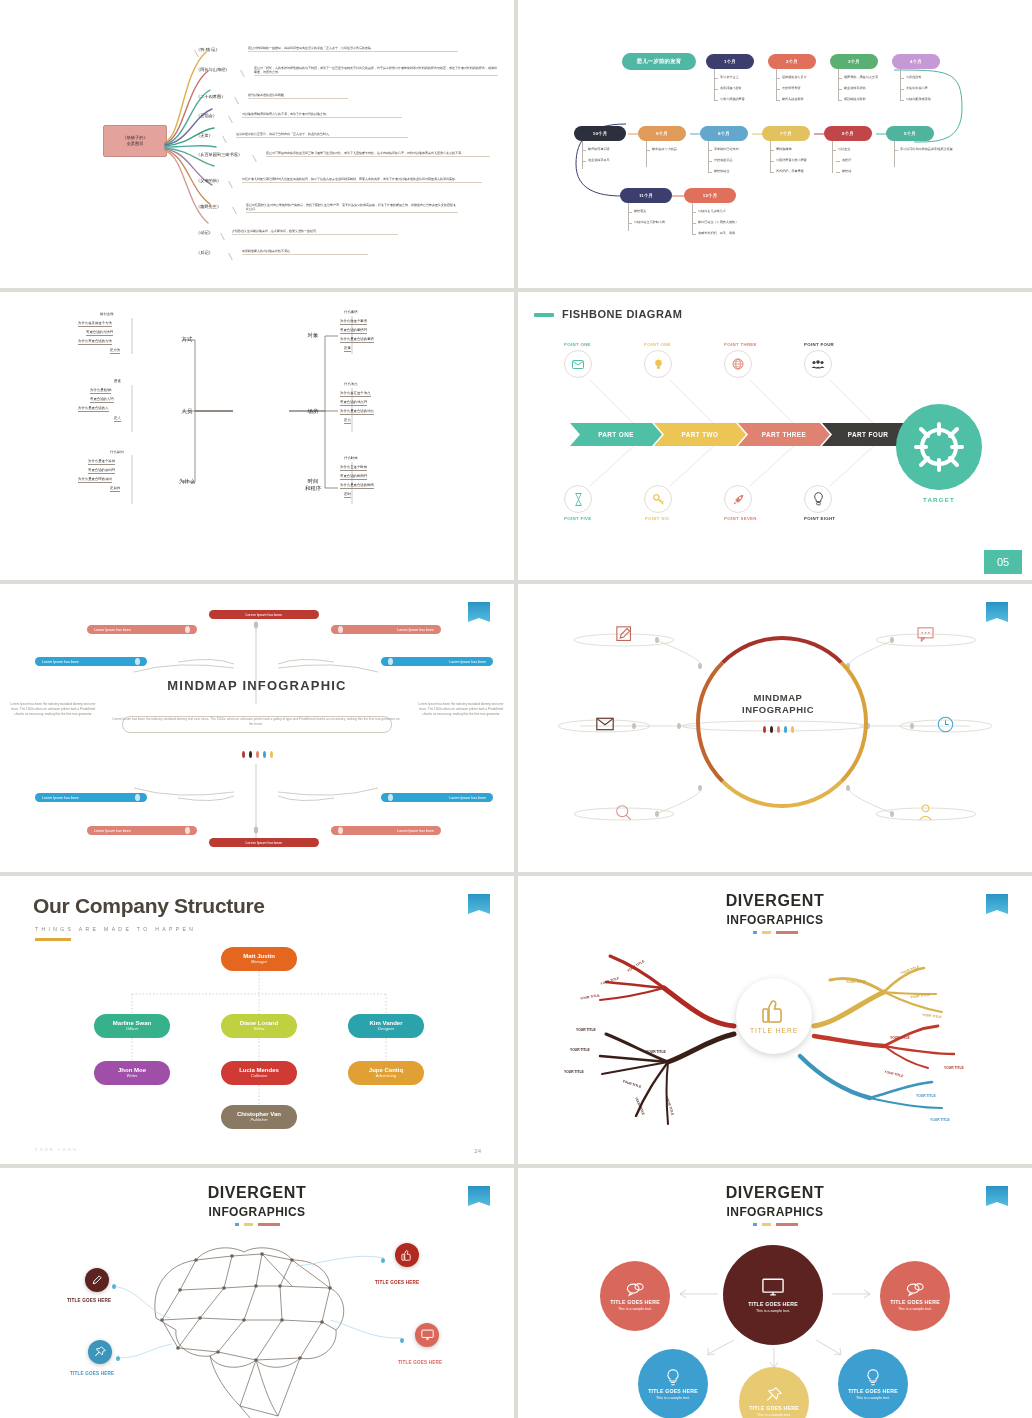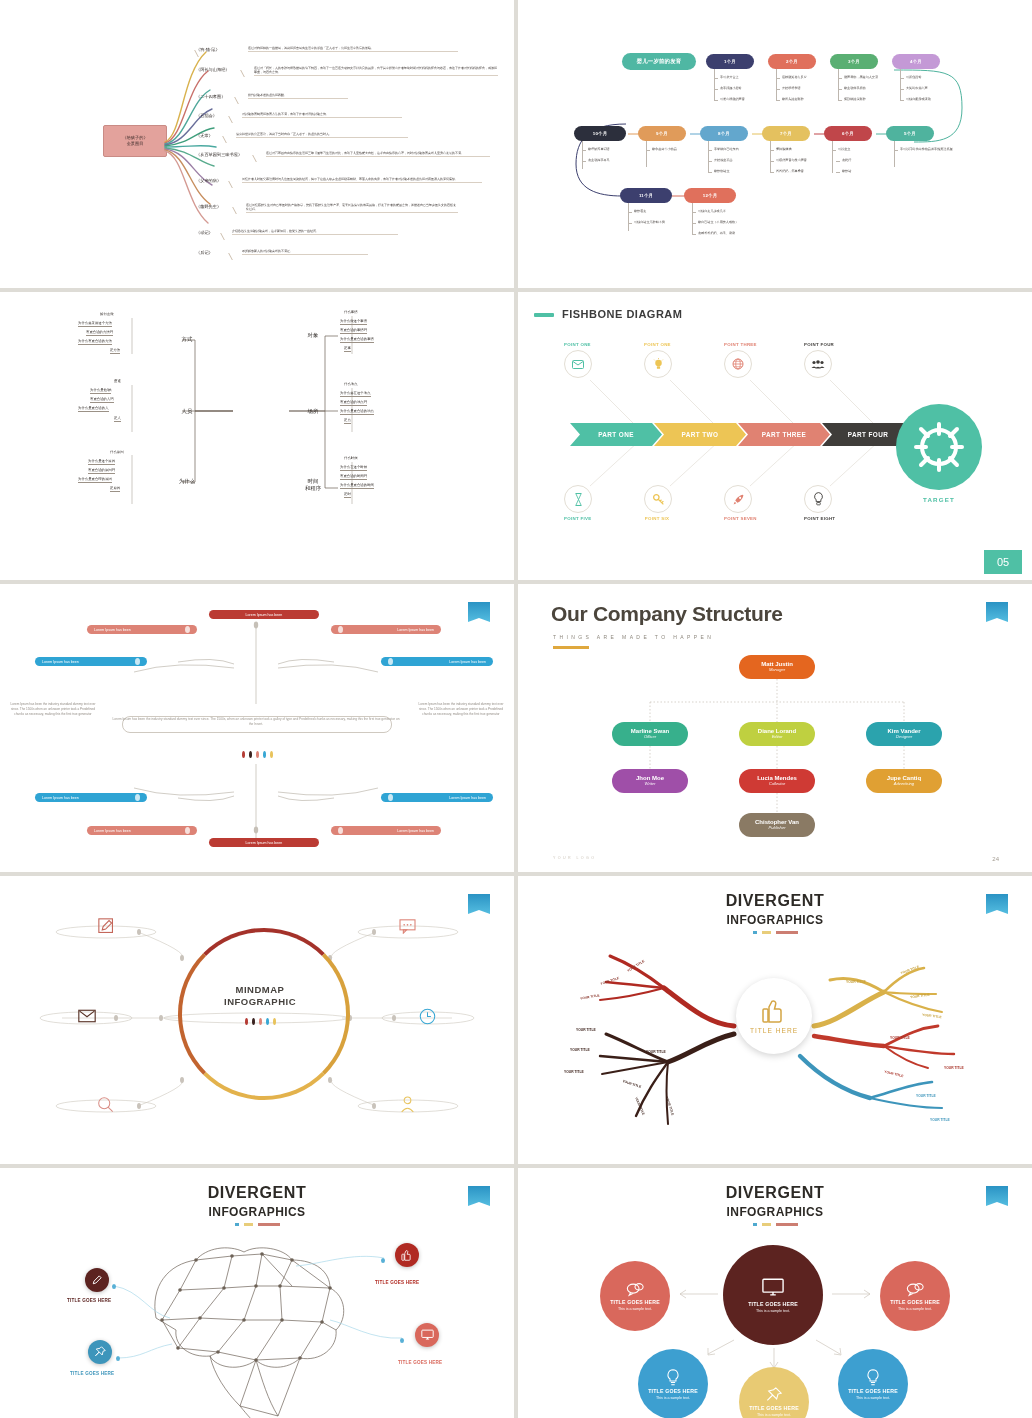--- a/index.html
+++ b/index.html
@@ -585,85 +585,30 @@
     </div>
     <div class="mi-pill" style="left:331px;top:242px;width:96px;background:#dd8376;justify-content:space-between;flex-direction:row-reverse">
       <span>Lorem Ipsum has been</span>
       <span class="mi-knob"></span>
     </div>
     <div class="mi-pill" style="left:209px;top:254px;width:96px;background:#bb3b33;justify-content:center">Lorem Ipsum has been</div>
 
     <div class="mi-side" style="left:10px;top:118px">Lorem Ipsum has been the industry standard dummy text ever since. The 1500s when an unknown printer took a Predefined chunks as necessary, making this the first true generator</div>
     <div class="mi-side" style="left:418px;top:118px">Lorem Ipsum has been the industry standard dummy text ever since. The 1500s when an unknown printer took a Predefined chunks as necessary, making this the first true generator</div>
 
+    <div class="mi-title">MINDMAP INFOGRAPHIC</div>
     <div class="mi-center-box"></div>
     <div class="mi-center-txt">Lorem Ipsum has been the industry standard dummy text ever since. The 1500s, when an unknown printer took a galley of type and Predefined chunks as necessary, making this the first true generator on the Insert.</div>
     <div class="mi-dots">
       <span class="mi-dot" style="background:#b53c35"></span>
       <span class="mi-dot" style="background:#3b2320"></span>
       <span class="mi-dot" style="background:#dd8376"></span>
       <span class="mi-dot" style="background:#38a7d4"></span>
       <span class="mi-dot" style="background:#e8c35c"></span>
     </div>
-  </div>
-
-  <div class="slide s7">
-    <div class="ribbon"></div>
-    <div class="cs-title">Our Company Structure</div>
-    <div class="cs-sub">THINGS ARE MADE TO HAPPEN</div>
-    <div class="cs-rule"></div>
-
-    <svg width="514" height="288" style="position:absolute;left:0;top:0">
-      <g stroke="#c6bfb5" stroke-width="0.7" stroke-dasharray="1.5 2" fill="none">
-        <line x1="259" y1="95" x2="259" y2="138"></line>
-        <line x1="132" y1="118" x2="386" y2="118"></line>
-        <line x1="132" y1="118" x2="132" y2="138"></line>
-        <line x1="386" y1="118" x2="386" y2="138"></line>
-        <line x1="132" y1="162" x2="132" y2="185"></line>
-        <line x1="259" y1="162" x2="259" y2="185"></line>
-        <line x1="386" y1="162" x2="386" y2="185"></line>
-        <line x1="259" y1="209" x2="259" y2="229"></line>
-      </g>
-    </svg>
-
-    <div class="cs-node" style="left:221px;top:71px;background:#e4661f">
-      <span class="cs-name">Matt Justin</span>
-      <span class="cs-role">Manager</span>
-    </div>
-    <div class="cs-node" style="left:94px;top:138px;background:#37b08c">
-      <span class="cs-name">Marline Swan</span>
-      <span class="cs-role">Officer</span>
-    </div>
-    <div class="cs-node" style="left:221px;top:138px;background:#bfd040">
-      <span class="cs-name">Diane Lorand</span>
-      <span class="cs-role">Editor</span>
-    </div>
-    <div class="cs-node" style="left:348px;top:138px;background:#2ba3ad">
-      <span class="cs-name">Kim Vander</span>
-      <span class="cs-role">Designer</span>
-    </div>
-    <div class="cs-node" style="left:94px;top:185px;background:#9f4fa8">
-      <span class="cs-name">Jhon Moe</span>
-      <span class="cs-role">Writer</span>
-    </div>
-    <div class="cs-node" style="left:221px;top:185px;background:#cf3a34">
-      <span class="cs-name">Lucia Mendes</span>
-      <span class="cs-role">Collector</span>
-    </div>
-    <div class="cs-node" style="left:348px;top:185px;background:#e0a033">
-      <span class="cs-name">Jupe Cantiq</span>
-      <span class="cs-role">Advertising</span>
-    </div>
-    <div class="cs-node" style="left:221px;top:229px;background:#8a7a64">
-      <span class="cs-name">Chistopher Van</span>
-      <span class="cs-role">Publisher</span>
-    </div>
-
-    <div class="cs-foot">YOUR LOGO</div>
-    <div class="cs-page">24</div>
   </div>
 
   <div class="slide s6">
     <div class="ribbon"></div>
     <svg width="514" height="288" style="position:absolute;left:0;top:0">
       <g stroke="#cdc7be" stroke-width="0.6" fill="none">
         <path d="M138 56 q50 20 44 26"></path>
         <path d="M376 56 q-50 20 -44 26"></path>
         <path d="M62 142 h 116"></path>
         <path d="M452 142 h -110"></path>
@@ -742,20 +687,76 @@
           <circle cx="8.5" cy="8.5" r="6.5" fill="none" stroke="#d98e86" stroke-width="1.2"></circle>
           <line x1="13" y1="13" x2="18.5" y2="18.5" stroke="#d98e86" stroke-width="1.2"></line>
         </svg>
     </div>
     <div class="cm-icon" style="left:398px;top:220px">
       <svg width="15" height="17" viewBox="0 0 18 20">
           <circle cx="9" cy="5" r="4" fill="none" stroke="#e8c35c" stroke-width="1.3"></circle>
           <path d="M2 19 q7 -9 14 0" fill="none" stroke="#e8c35c" stroke-width="1.3"></path>
         </svg>
     </div>
+  </div>
+
+  <div class="slide s7">
+    <div class="ribbon"></div>
+    <div class="cs-title">Our Company Structure</div>
+    <div class="cs-sub">THINGS ARE MADE TO HAPPEN</div>
+    <div class="cs-rule"></div>
+
+    <svg width="514" height="288" style="position:absolute;left:0;top:0">
+      <g stroke="#c6bfb5" stroke-width="0.7" stroke-dasharray="1.5 2" fill="none">
+        <line x1="259" y1="95" x2="259" y2="138"></line>
+        <line x1="132" y1="118" x2="386" y2="118"></line>
+        <line x1="132" y1="118" x2="132" y2="138"></line>
+        <line x1="386" y1="118" x2="386" y2="138"></line>
+        <line x1="132" y1="162" x2="132" y2="185"></line>
+        <line x1="259" y1="162" x2="259" y2="185"></line>
+        <line x1="386" y1="162" x2="386" y2="185"></line>
+        <line x1="259" y1="209" x2="259" y2="229"></line>
+      </g>
+    </svg>
+
+    <div class="cs-node" style="left:221px;top:71px;background:#e4661f">
+      <span class="cs-name">Matt Justin</span>
+      <span class="cs-role">Manager</span>
+    </div>
+    <div class="cs-node" style="left:94px;top:138px;background:#37b08c">
+      <span class="cs-name">Marline Swan</span>
+      <span class="cs-role">Officer</span>
+    </div>
+    <div class="cs-node" style="left:221px;top:138px;background:#bfd040">
+      <span class="cs-name">Diane Lorand</span>
+      <span class="cs-role">Editor</span>
+    </div>
+    <div class="cs-node" style="left:348px;top:138px;background:#2ba3ad">
+      <span class="cs-name">Kim Vander</span>
+      <span class="cs-role">Designer</span>
+    </div>
+    <div class="cs-node" style="left:94px;top:185px;background:#9f4fa8">
+      <span class="cs-name">Jhon Moe</span>
+      <span class="cs-role">Writer</span>
+    </div>
+    <div class="cs-node" style="left:221px;top:185px;background:#cf3a34">
+      <span class="cs-name">Lucia Mendes</span>
+      <span class="cs-role">Collector</span>
+    </div>
+    <div class="cs-node" style="left:348px;top:185px;background:#e0a033">
+      <span class="cs-name">Jupe Cantiq</span>
+      <span class="cs-role">Advertising</span>
+    </div>
+    <div class="cs-node" style="left:221px;top:229px;background:#8a7a64">
+      <span class="cs-name">Chistopher Van</span>
+      <span class="cs-role">Publisher</span>
+    </div>
+
+    <div class="cs-foot">YOUR LOGO</div>
+    <div class="cs-page">24</div>
   </div>
 
   <div class="slide s8">
     <div class="ribbon"></div>
     <div class="dv-h1">DIVERGENT</div>
     <div class="dv-h2">INFOGRAPHICS</div>
     <div class="dv-dashes">
       <span class="dv-d1"></span>
       <span class="dv-d2"></span>
       <span class="dv-d3"></span>

